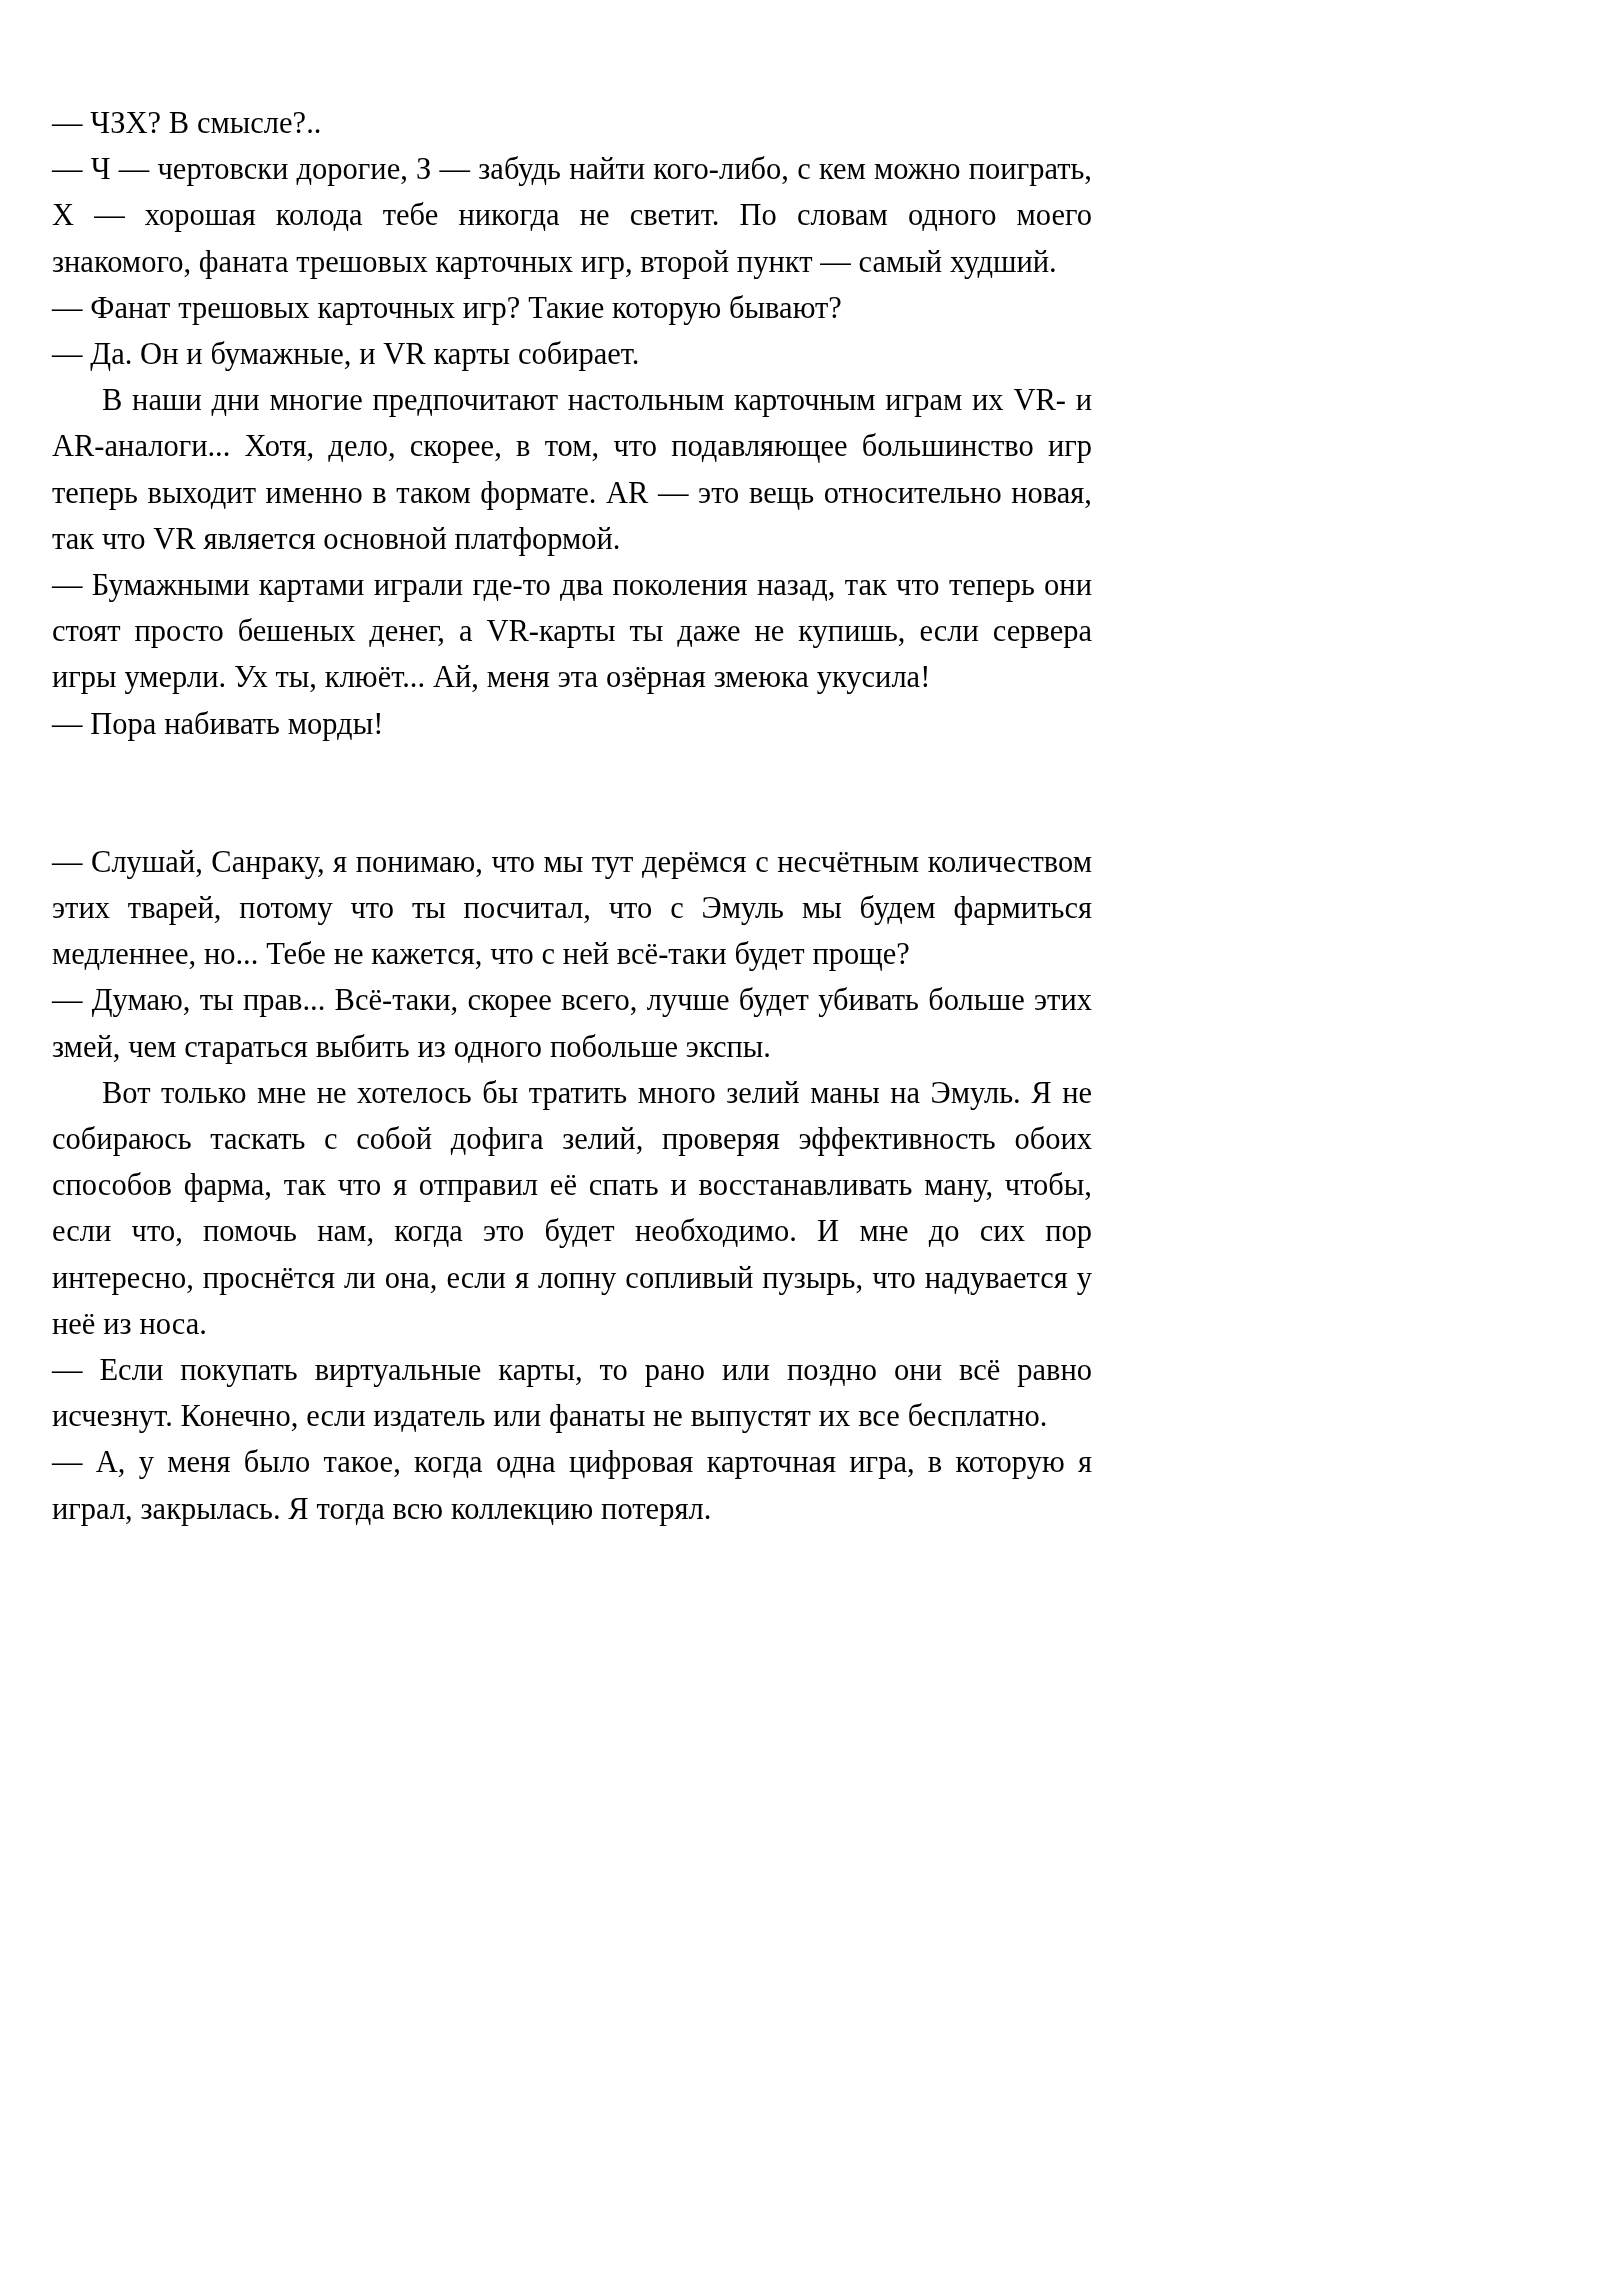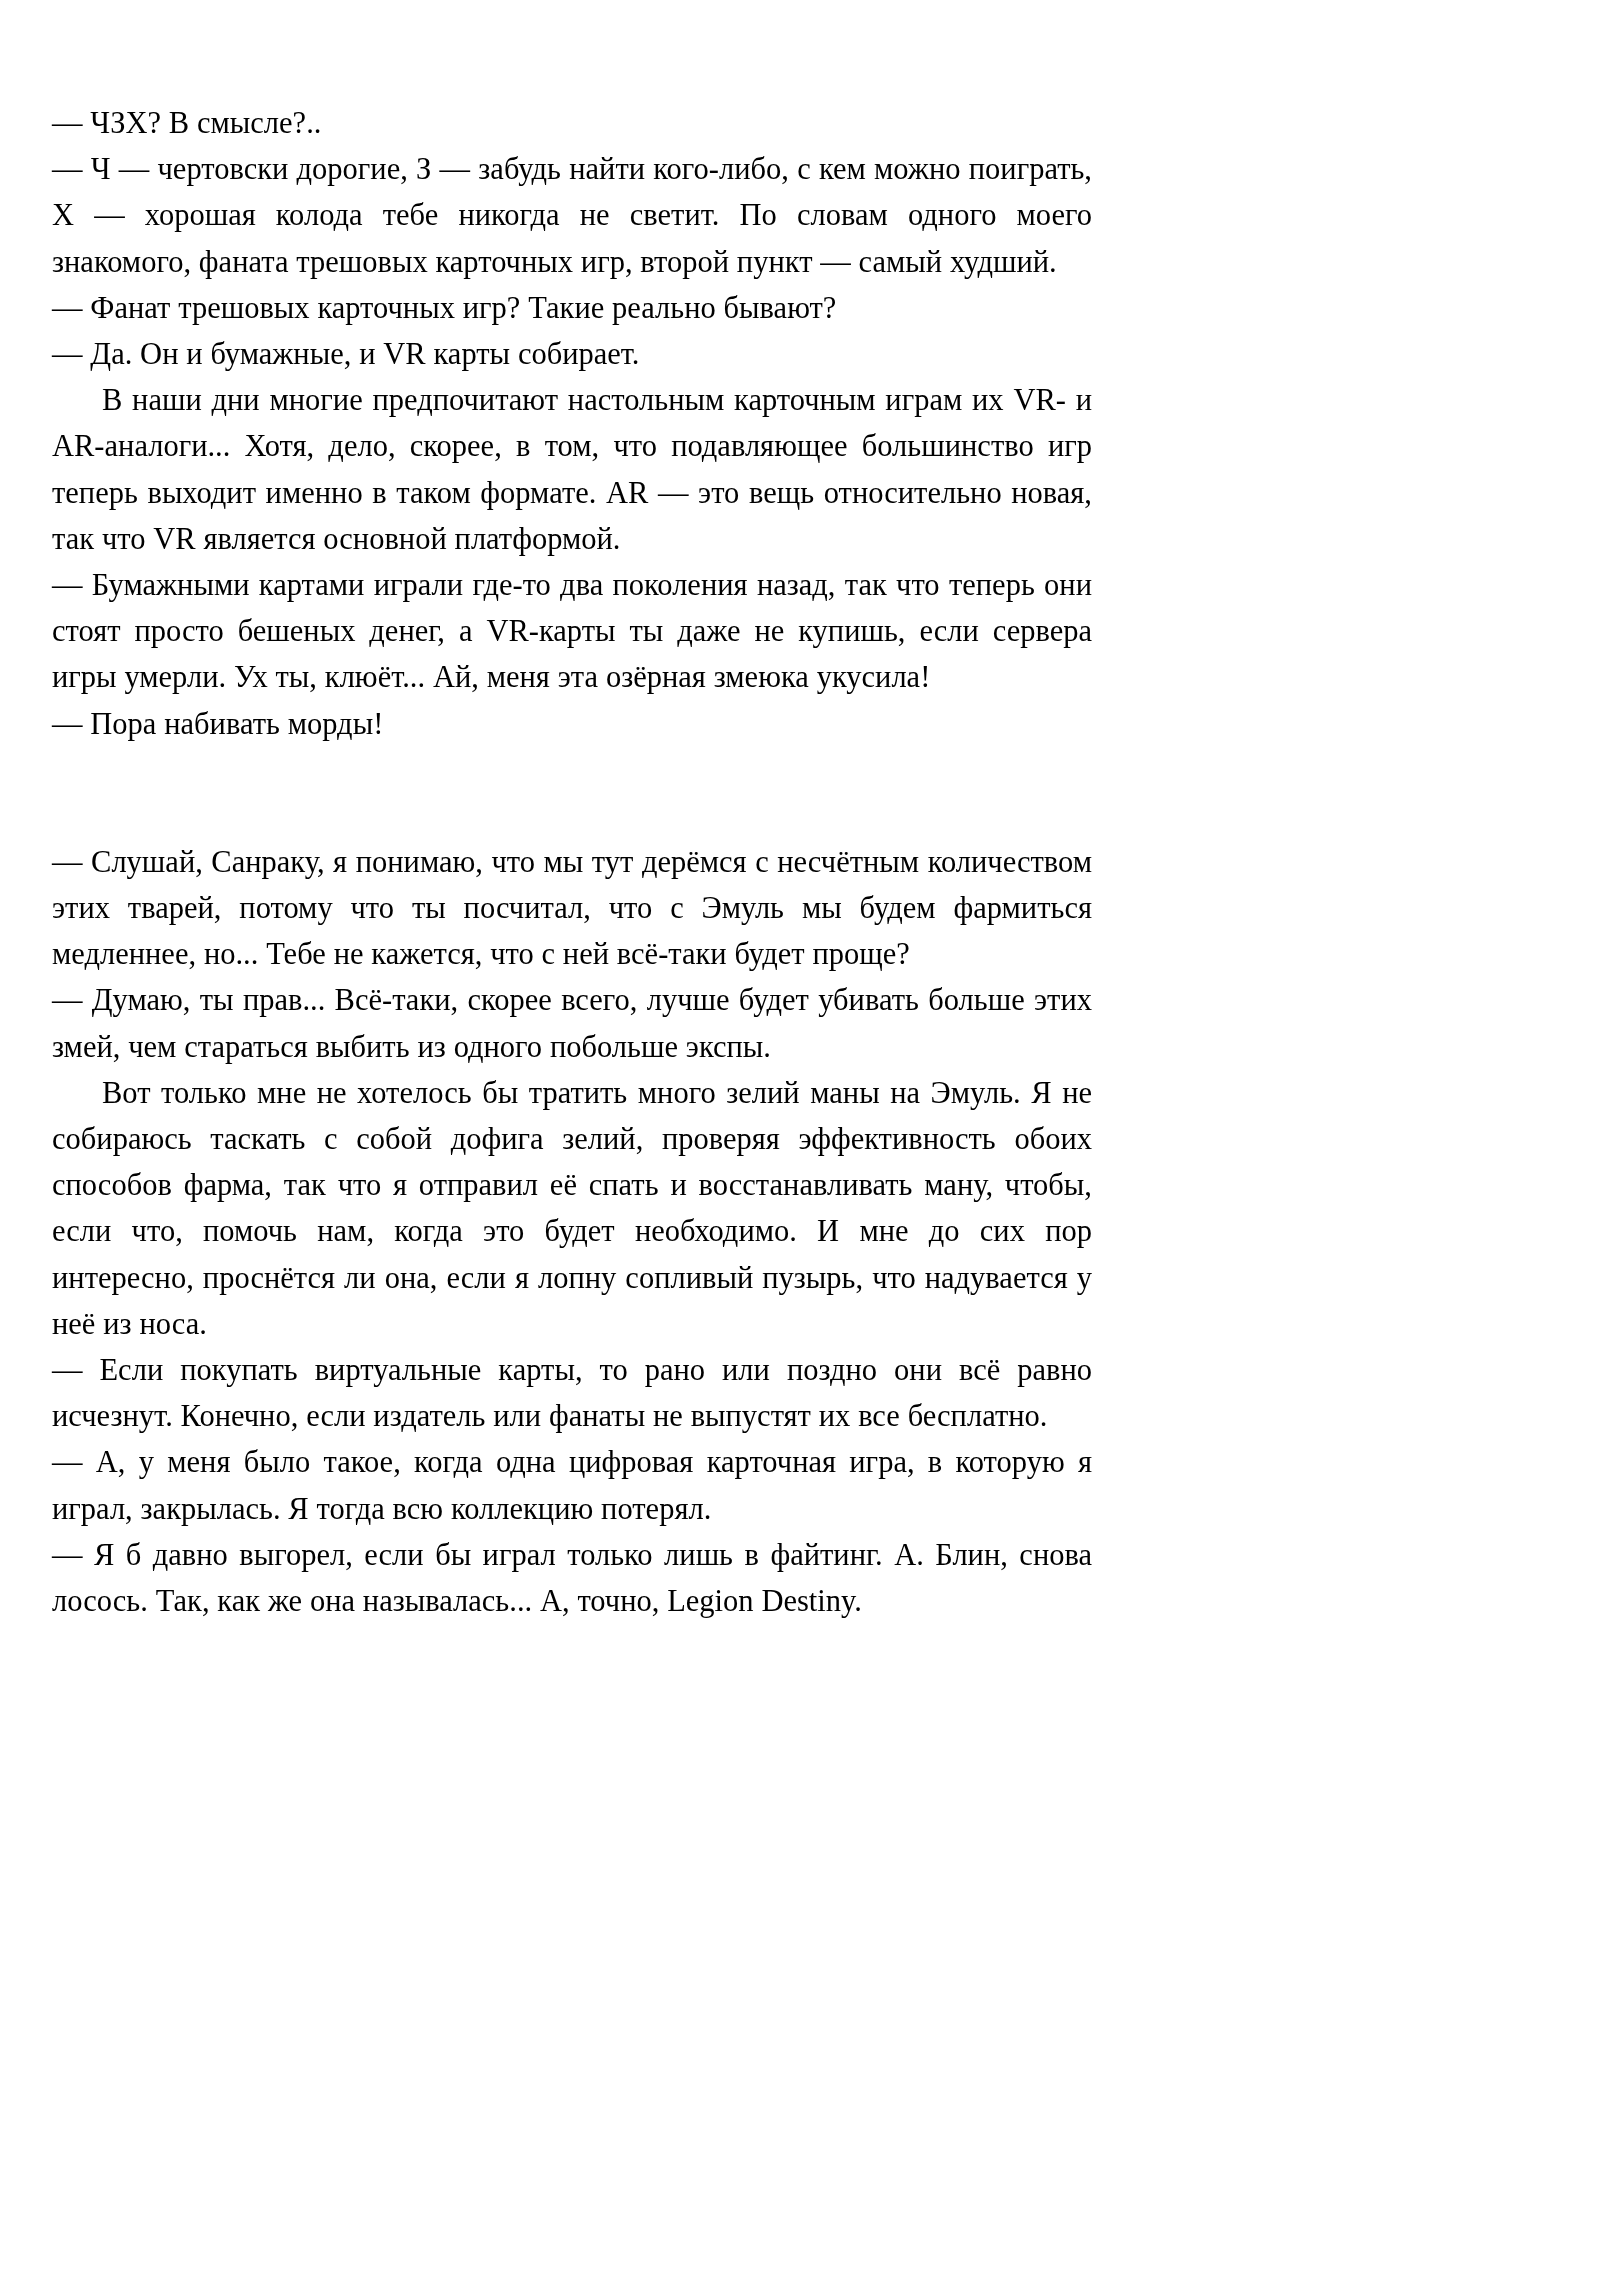--- a/index.html
+++ b/index.html
@@ -59,21 +59,21 @@
 </head>
 <body>
 
 <div id="page">
   <div id="text-column">
 
     <p class="para">— ЧЗХ? В смысле?..</p>
 
     <p class="para">— Ч — чертовски дорогие, З — забудь найти кого-либо, с кем можно поиграть, Х — хорошая колода тебе никогда не светит. По словам одного моего знакомого, фаната трешовых карточных игр, второй пункт — самый худший.</p>
 
-    <p class="para">— Фанат трешовых карточных игр? Такие реально бывают?</p>
+    <p class="para">— Фанат трешовых карточных игр? Такие которую бывают?</p>
 
     <p class="para">— Да. Он и бумажные, и VR карты собирает.</p>
 
     <p class="para indent">В наши дни многие предпочитают настольным карточным играм их VR- и AR-аналоги... Хотя, дело, скорее, в том, что подавляющее большинство игр теперь выходит именно в таком формате. AR — это вещь относительно новая, так что VR является основной платформой.</p>
 
     <p class="para">— Бумажными картами играли где-то два поколения назад, так что теперь они стоят просто бешеных денег, а VR-карты ты даже не купишь, если сервера игры умерли. Ух ты, клюёт... Ай, меня эта озёрная змеюка укусила!</p>
 
     <p class="para">— Пора набивать морды!</p>
 
     <div class="gap-block"></div>
@@ -85,16 +85,15 @@
 
     <p class="para">— Думаю, ты прав... Всё-таки, скорее всего, лучше будет убивать больше этих змей, чем стараться выбить из одного побольше экспы.</p>
 
     <p class="para indent">Вот только мне не хотелось бы тратить много зелий маны на Эмуль. Я не собираюсь таскать с собой дофига зелий, проверяя эффективность обоих способов фарма, так что я отправил её спать и восстанавливать ману, чтобы, если что, помочь нам, когда это будет необходимо. И мне до сих пор интересно, проснётся ли она, если я лопну сопливый пузырь, что надувается у неё из носа.</p>
 
     <p class="para">— Если покупать виртуальные карты, то рано или поздно они всё равно исчезнут. Конечно, если издатель или фанаты не выпустят их все бесплатно.</p>
 
     <p class="para">— А, у меня было такое, когда одна цифровая карточная игра, в которую я играл, закрылась. Я тогда всю коллекцию потерял.</p>
 
 
-    <p class="para">— Я б давно выгорел, если бы играл только лишь в файтинг. А. Блин, снова лосось. Так, как же она называлась... А, точно, Legion Destiny.</p>
 
   </div>
 </div>
 
 </body></html>

